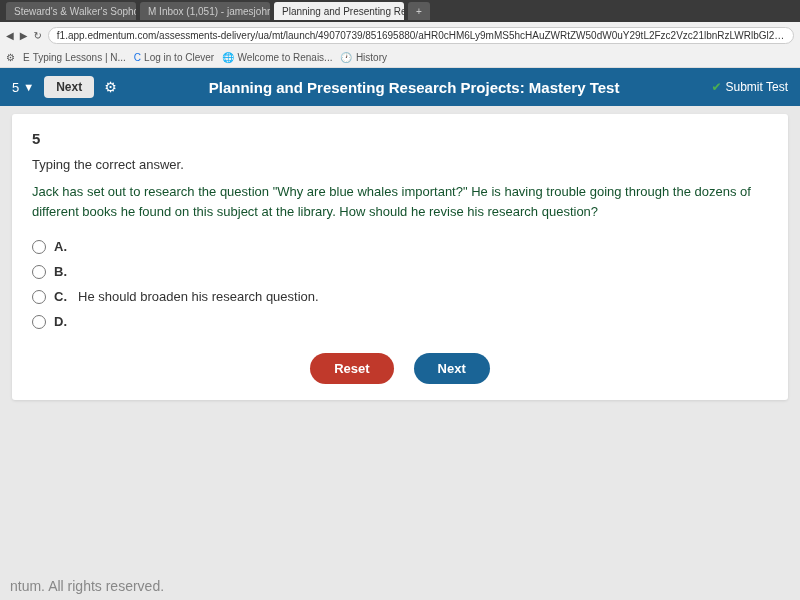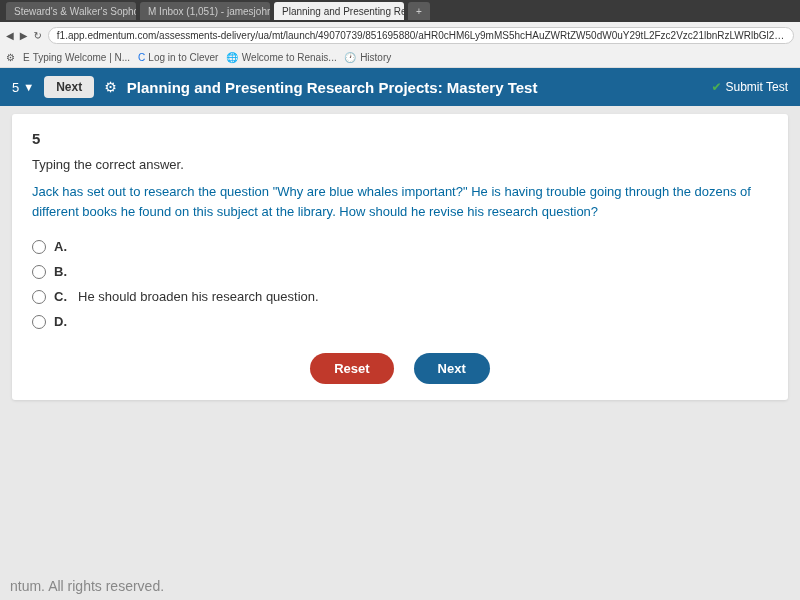--- a/index.html
+++ b/index.html
@@ -120,20 +120,21 @@
       color: white;
       font-size: 14px;
       cursor: pointer;
     }
 
     .page-title-bar {
       flex: 1;
       color: white;
       font-size: 15px;
       font-weight: bold;
+      text-align: center;
     }
 
     .submit-test-btn {
       background: transparent;
       color: white;
       border: none;
       font-size: 12px;
       cursor: pointer;
       display: flex;
       align-items: center;
@@ -157,21 +158,21 @@
     }
 
     .instruction {
       font-size: 13px;
       color: #333;
       margin-bottom: 10px;
     }
 
     .question-text {
       font-size: 13px;
-      color: #0369a1;
+      color: #14532d;
       line-height: 1.5;
       margin-bottom: 18px;
     }
 
     .answer-options {
       display: flex;
       flex-direction: column;
       gap: 10px;
       margin-bottom: 24px;
     }
@@ -270,21 +271,21 @@
   <span>◀</span>
   <span>▶</span>
   <span>↻</span>
   <div class="address-bar">f1.app.edmentum.com/assessments-delivery/ua/mt/launch/49070739/851695880/aHR0cHM6Ly9mMS5hcHAuZWRtZW50dW0uY29tL2Fzc2Vzc21lbnRzLWRlbGl2ZXJ5L...</div>
 </div>
 
 <div class="bookmarks-bar">
   <span>⚙</span>
   <div class="bookmark-item">
     <span>E</span>
-    <span>Typing Welcome | N...</span>
+    <span>Typing Lessons | N...</span>
   </div>
   <div class="bookmark-item">
     <span style="color:#1a73e8;">C</span>
     <span>Log in to Clever</span>
   </div>
   <div class="bookmark-item">
     <span>🌐</span>
     <span>Welcome to Renais...</span>
   </div>
   <div class="bookmark-item">

